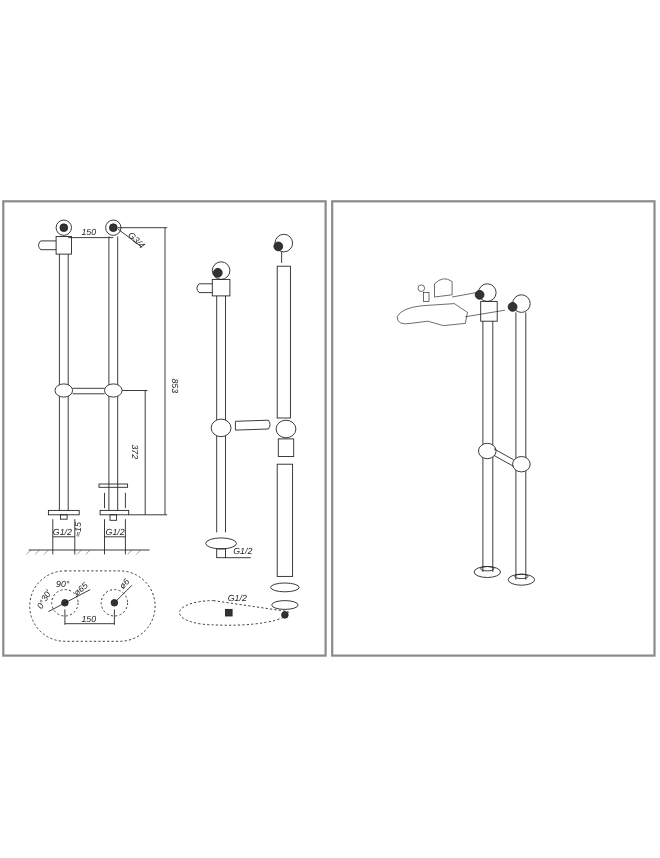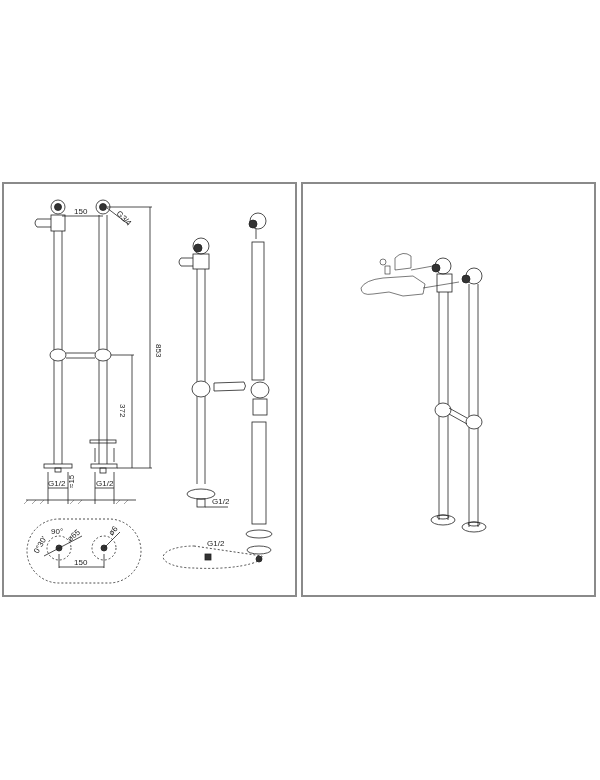--- a/index.html
+++ b/index.html
@@ -1,18 +1,18 @@
 <!DOCTYPE html>
 <html><head>
 <meta charset="utf-8">
 <style>
   html,body{margin:0;padding:0;background:#ffffff;}
   body{width:600px;height:780px;position:relative;overflow:hidden;font-family:"Liberation Sans",sans-serif;}
   .panel{position:absolute;border:2px solid #8a8a8a;box-sizing:border-box;background:#fff;}
-  #panel-left{left:2px;top:182px;width:295px;height:415px;}
+  #panel-left{left:2px;top:182px;width:295px;height:415px;font-style:italic;}
   #panel-right{left:301px;top:182px;width:295px;height:415px;}
   svg{position:absolute;left:0;top:0;}
   .dim{font-family:"Liberation Sans",sans-serif;font-size:8px;fill:#222;}
 </style>
 </head>
 <body>
 
 <div class="panel" id="panel-left">
   <svg width="295" height="415" viewBox="0 0 295 415">
     <g stroke="#222" stroke-width="0.8" fill="none">

